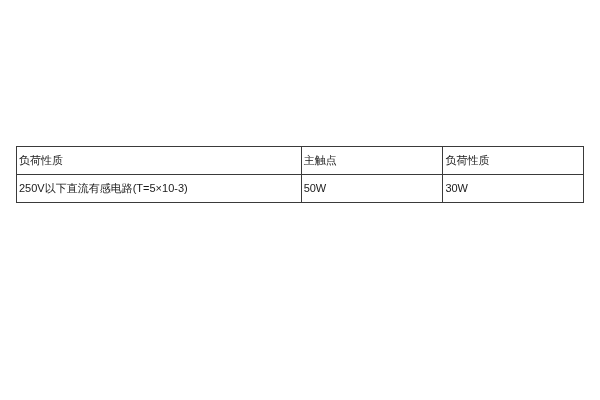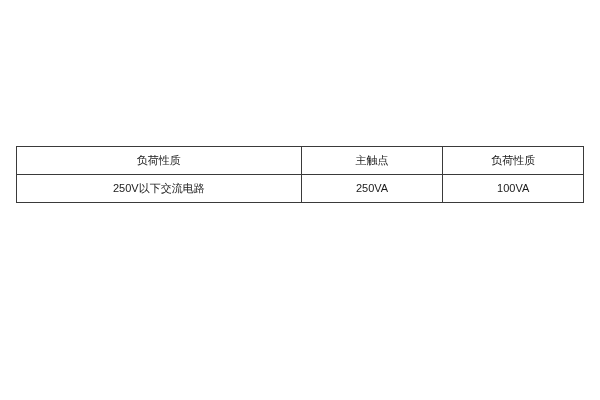--- a/index.html
+++ b/index.html
@@ -26,21 +26,20 @@
     width: 568px;
   }
   table.spec-table {
     width: 100%;
     border-collapse: collapse;
     table-layout: fixed;
   }
   table.spec-table td {
     border: 1px solid #3a3a3a;
     height: 27px;
-    text-align: center;
     vertical-align: middle;
     font-size: 11px;
     color: #1a1a1a;
     line-height: 1.2;
     padding: 0 2px;
     white-space: nowrap;
     overflow: hidden;
   }
   table.spec-table col.c1 { width: 50.2%; }
   table.spec-table col.c2 { width: 25.0%; }
@@ -60,20 +59,20 @@
         <col class="c2">
         <col class="c3">
       </colgroup>
       <tbody>
         <tr class="hdr">
           <td>负荷性质</td>
           <td>主触点</td>
           <td>负荷性质</td>
         </tr>
         <tr>
-          <td>250V以下交流电路</td>
-          <td>250VA</td>
-          <td>100VA</td>
+          <td>250V以下直流有感电路(T=5×10-3)</td>
+          <td>50W</td>
+          <td>30W</td>
         </tr>
       </tbody>
     </table>
   </div>
 </div>
 
 </body></html>

